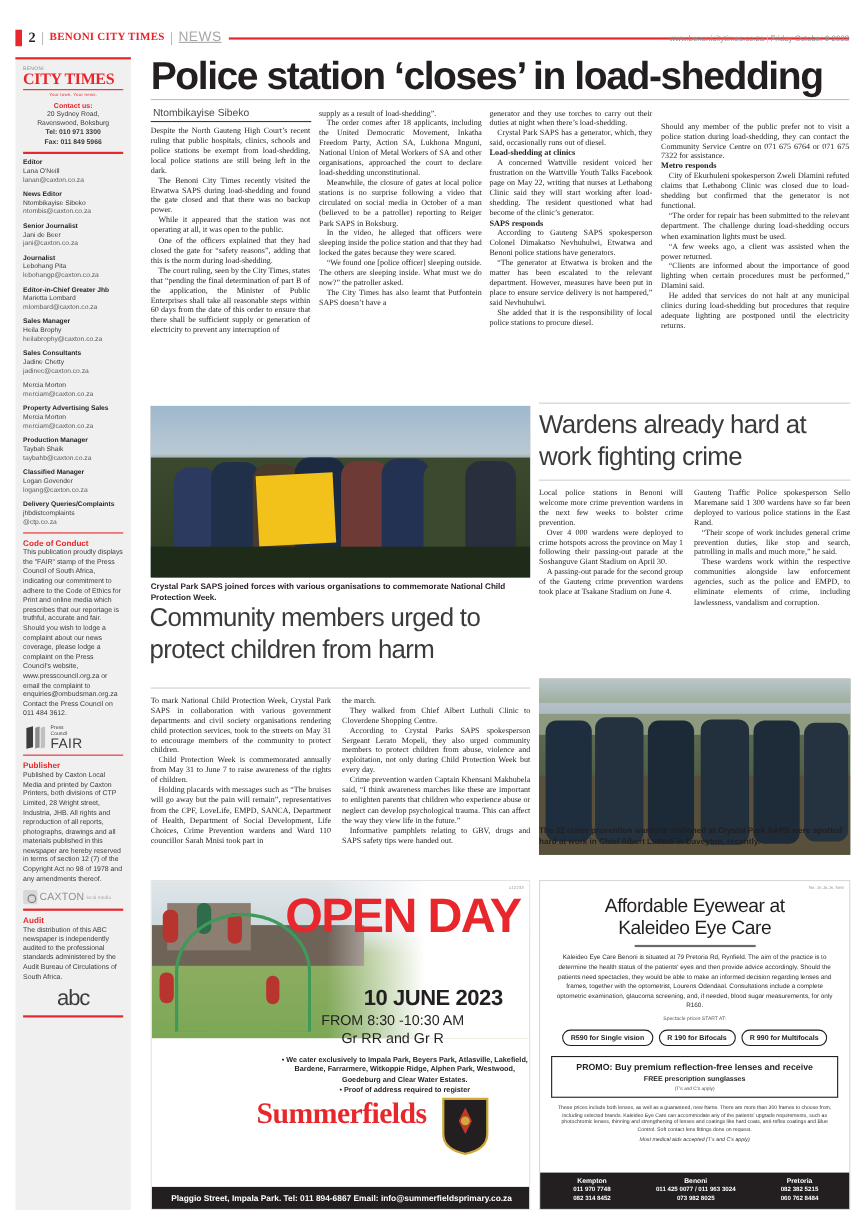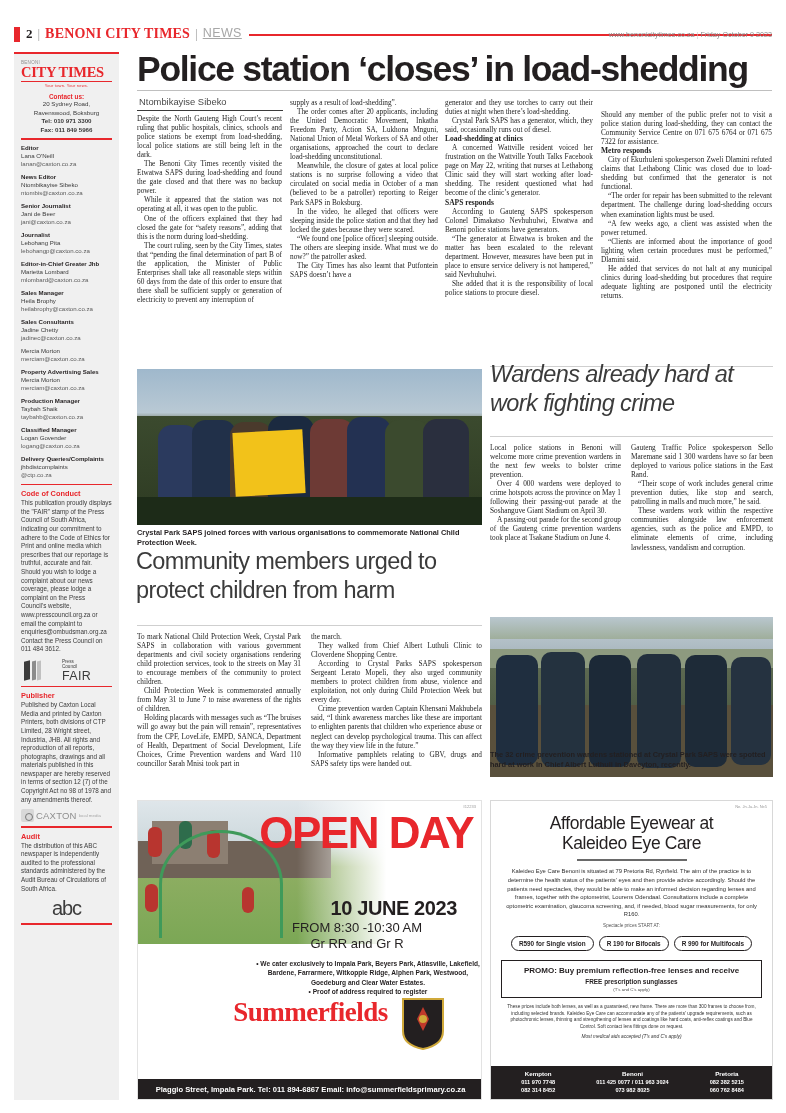--- a/index.html
+++ b/index.html
@@ -17,21 +17,21 @@
     display: flex; align-items: flex-start;
   }
   .mh-tick { width: 6px; height: 15px; background: #e8272c; margin-top: 1px; }
   .mh-pageno {
     font-family: "Liberation Serif", serif; font-weight: bold;
     font-size: 13px; color: #231f20; margin-left: 6px; line-height: 15px;
   }
   .mh-pipe { color: #9d9d9d; font-size: 13px; margin: 0 5px; line-height: 15px; }
   .mh-title {
     font-family: "Liberation Serif", serif; font-weight: bold;
-    font-size: 14px; color: #e8272c; letter-spacing: .2px; line-height: 15px;
+    font-size: 10px; color: #e8272c; letter-spacing: .2px; line-height: 15px;
   }
   .mh-section {
     font-family: "Liberation Sans", sans-serif; font-size: 12.5px;
     color: #a7a7a7; letter-spacing: .4px; line-height: 15px; text-decoration: underline;
   }
   .mh-rule { flex: 1; height: 2px; background: #e8272c; margin: 8px 0 0 7px; }
   .mh-right {
     position: absolute; right: 0; top: 0;
     font-family: "Liberation Sans", sans-serif; font-size: 7.2px; color: #8d8d8d;
   }
@@ -75,21 +75,21 @@
   }
   .staff-mail { color: #5a5a5a; }
   .rail-h-red {
     font-family: "Liberation Sans", sans-serif; font-weight: bold;
     font-size: 7.4px; color: #e8272c; margin-bottom: 1px;
   }
   .rail-body {
     font-family: "Liberation Sans", sans-serif; font-size: 6.3px;
     color: #3a3a3a; line-height: 8.6px;
   }
-  .fair-badge { display: flex; align-items: center; margin: 5px 0 4px 2px; gap: 19px; }
+  .fair-badge { display: flex; align-items: center; margin: 5px 0 4px 2px; gap: 3px; }
   .fair-mark {
     width: 20px; height: 22px; background: #f0f0f0; position: relative;
   }
   .fair-mark i {
     position: absolute; background: #3c3c3c; display: block;
   }
   .fair-txt-small {
     font-family: "Liberation Sans", sans-serif; font-size: 4.6px;
     color: #3c3c3c; line-height: 5.4px;
   }
@@ -173,22 +173,22 @@
     color: #3b3b3b; letter-spacing: -.6px;
   }
   #community-head {
     position: absolute; left: 136px; top: 547px; width: 350px;
     font-size: 23.5px; line-height: 29px;
   }
   .thin-rule { position: absolute; background: #cfcfcf; height: 1px; }
 
   
   #wardens-head {
-    position: absolute; left: 490px; top: 360px; width: 285px;
-    font-size: 23.5px; line-height: 29px; font-style: italic;
+    position: absolute; left: 490px; top: 372px; width: 285px;
+    font-size: 23.5px; line-height: 29px;
   }
 
   
   .photo2 {
     position: absolute; left: 490px; top: 617px; width: 283px; height: 160px;
     overflow: hidden; background: #4d5a4a;
   }
   .cap2 { position: absolute; left: 490px; top: 750px; width: 283px; }
 
   
@@ -451,21 +451,21 @@
   <div class="col" id="c1">
     <p class="noind">Despite the North Gauteng High Court’s recent ruling that public hospitals, clinics, schools and police stations be exempt from load-shedding, local police stations are still being left in the dark.</p>
     <p>The Benoni City Times recently visited the Etwatwa SAPS during load-shedding and found the gate closed and that there was no backup power.</p>
     <p>While it appeared that the station was not operating at all, it was open to the public.</p>
     <p>One of the officers explained that they had closed the gate for “safety reasons”, adding that this is the norm during load-shedding.</p>
     <p>The court ruling, seen by the City Times, states that “pending the final determination of part B of the application, the Minister of Public Enterprises shall take all reasonable steps within 60 days from the date of this order to ensure that there shall be sufficient supply or generation of electricity to prevent any interruption of</p>
   </div>
 
   <div class="col" id="c2">
     <p class="noind">supply as a result of load-shedding”.</p>
-    <p>The order comes after 20 applicants, including the United Democratic Movement, Inkatha Freedom Party, Action SA, Lukhona Mnguni, National Union of Metal Workers of SA and other organisations, approached the court to declare load-shedding unconstitutional.</p>
+    <p>The order comes after 18 applicants, including the United Democratic Movement, Inkatha Freedom Party, Action SA, Lukhona Mnguni, National Union of Metal Workers of SA and other organisations, approached the court to declare load-shedding unconstitutional.</p>
     <p>Meanwhile, the closure of gates at local police stations is no surprise following a video that circulated on social media in October of a man (believed to be a patroller) reporting to Reiger Park SAPS in Boksburg.</p>
     <p>In the video, he alleged that officers were sleeping inside the police station and that they had locked the gates because they were scared.</p>
     <p>“We found one [police officer] sleeping outside. The others are sleeping inside. What must we do now?” the patroller asked.</p>
     <p>The City Times has also learnt that Putfontein SAPS doesn’t have a</p>
   </div>
 
   <div class="col" id="c3">
     <p class="noind">generator and they use torches to carry out their duties at night when there’s load-shedding.</p>
     <p>Crystal Park SAPS has a generator, which, they said, occasionally runs out of diesel.</p>
     <h4>Load-shedding at clinics</h4>

